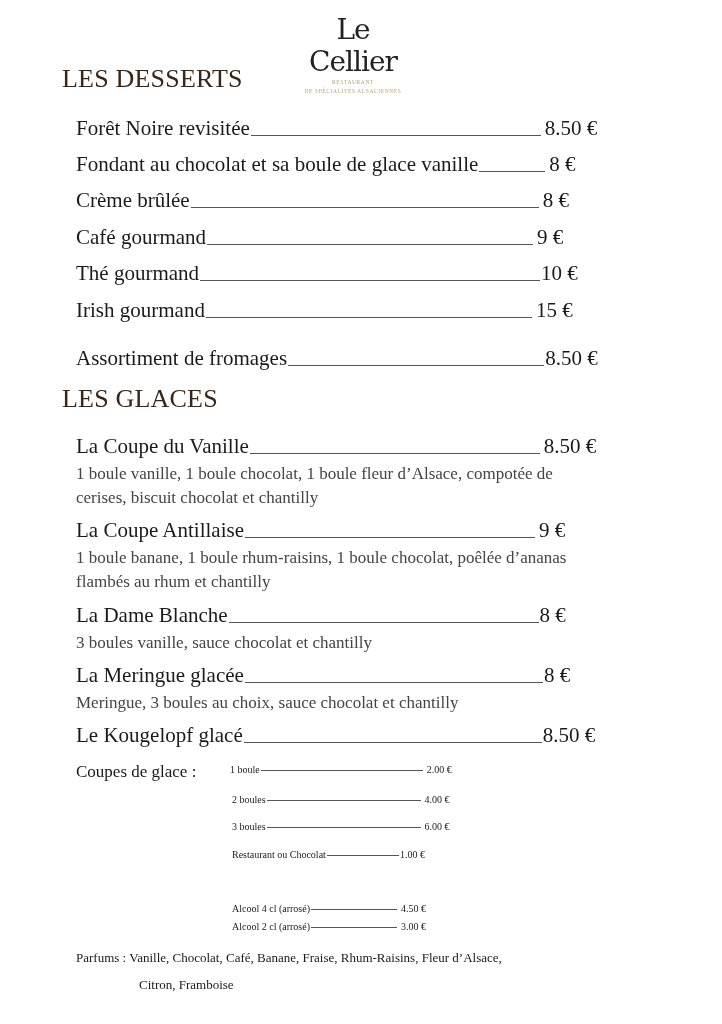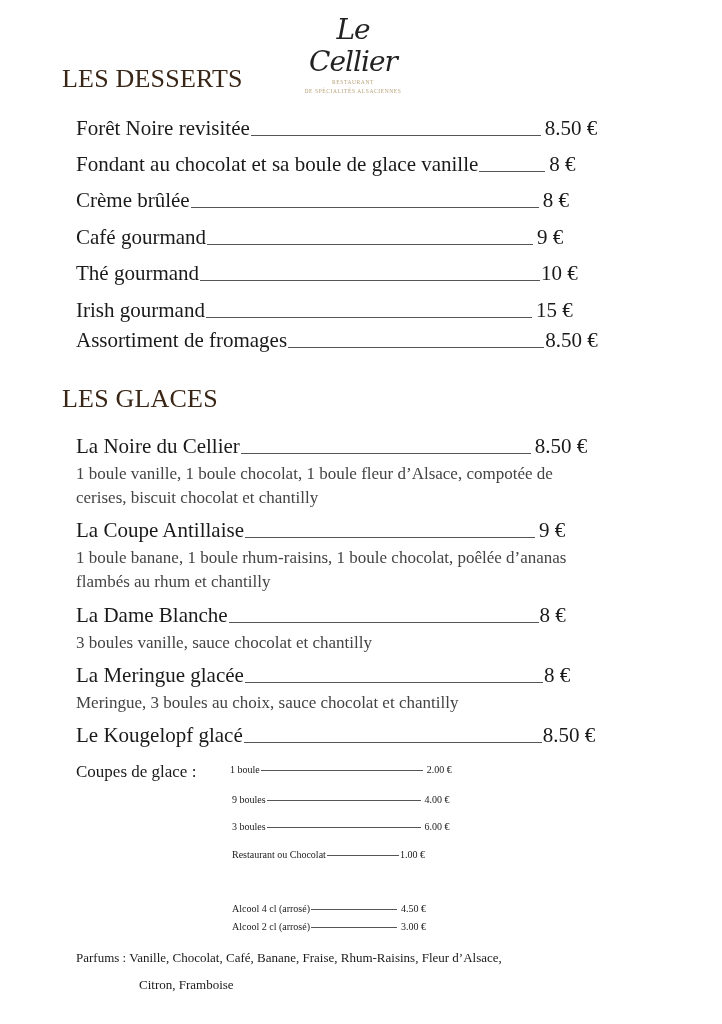--- a/index.html
+++ b/index.html
@@ -1,19 +1,19 @@
 <!DOCTYPE html>
 <html><head>
 <meta charset="utf-8">
 <style>
   html, body { margin:0; padding:0; background:#ffffff; }
   body { width:722px; height:1024px; position:relative; overflow:hidden;
          font-family:"Liberation Serif", "DejaVu Serif", serif; color:#1a1a1a; }
   .logo { position:absolute; left:298px; top:14px; width:110px; text-align:center; }
-  .logo-script { font-family:"DejaVu Serif", serif; font-style:italic; font-size:28px; color:#222; letter-spacing:-1px; line-height:32px; }
+  .logo-script { font-family:"DejaVu Serif", serif; font-size:28px; color:#222; letter-spacing:-1px; line-height:32px; }
   .logo-sub { font-size:5.5px; color:#b9a27a; letter-spacing:0.6px; line-height:9px; text-transform:uppercase; }
   .section-title { position:absolute; left:62px; font-size:26px; color:#3a2616; letter-spacing:0.2px; }
   .row { position:absolute; left:76px; display:flex; align-items:baseline; font-size:21px; white-space:nowrap; }
   .row .name { }
   .row .leader { border-bottom:1.5px solid #555; margin:0 4px 0 1px; height:0; align-self:flex-end; margin-bottom:5px; }
   .row .price { }
   .desc { position:absolute; left:76px; font-size:17px; color:#444; line-height:24px; width:510px; }
   .small-row { position:absolute; display:flex; align-items:baseline; font-size:10px; white-space:nowrap; }
   .small-row .leader { border-bottom:1px solid #555; height:0; align-self:flex-end; margin:0 4px 4px 1px; }
   .coupes-label { position:absolute; left:76px; top:762px; font-size:17px; }
@@ -54,30 +54,30 @@
 <div class="row" style="top:261px">
     <span class="name">Thé gourmand</span>
     <span class="leader" style="width:340px;margin-right:1px"></span>
     <span class="price">10 €</span>
   </div>
 <div class="row" style="top:298px">
     <span class="name">Irish gourmand</span>
     <span class="leader" style="width:326px"></span>
     <span class="price">15 €</span>
   </div>
-<div class="row" style="top:328px">
+<div class="row" style="top:346px">
     <span class="name">Assortiment de fromages</span>
     <span class="leader" style="width:256px;margin-right:1px"></span>
     <span class="price">8.50 €</span>
   </div>
 
 <div class="section-title" style="top:384px">LES GLACES</div>
 
 <div class="row" style="top:434px">
-    <span class="name">La Noire du Cellier</span>
+    <span class="name">La Coupe du Vanille</span>
     <span class="leader" style="width:290px"></span>
     <span class="price">8.50 €</span>
   </div>
 <div class="desc" style="top:462px">1 boule vanille, 1 boule chocolat, 1 boule fleur d’Alsace, compotée de cerises, biscuit chocolat et chantilly</div>
 
 <div class="row" style="top:518px">
     <span class="name">La Coupe Antillaise</span>
     <span class="leader" style="width:290px"></span>
     <span class="price">9 €</span>
   </div>
@@ -104,21 +104,21 @@
   </div>
 
 <div class="coupes-label">Coupes de glace :</div>
 
 <div class="small-row" style="left:230px;top:764px">
     <span>1 boule</span>
     <span class="leader" style="width:162px"></span>
     <span>2.00 €</span>
   </div>
 <div class="small-row" style="left:232px;top:794px">
-    <span>9 boules</span>
+    <span>2 boules</span>
     <span class="leader" style="width:154px"></span>
     <span>4.00 €</span>
   </div>
 <div class="small-row" style="left:232px;top:821px">
     <span>3 boules</span>
     <span class="leader" style="width:154px"></span>
     <span>6.00 €</span>
   </div>
 <div class="small-row" style="left:232px;top:849px">
     <span>Restaurant ou Chocolat</span>

